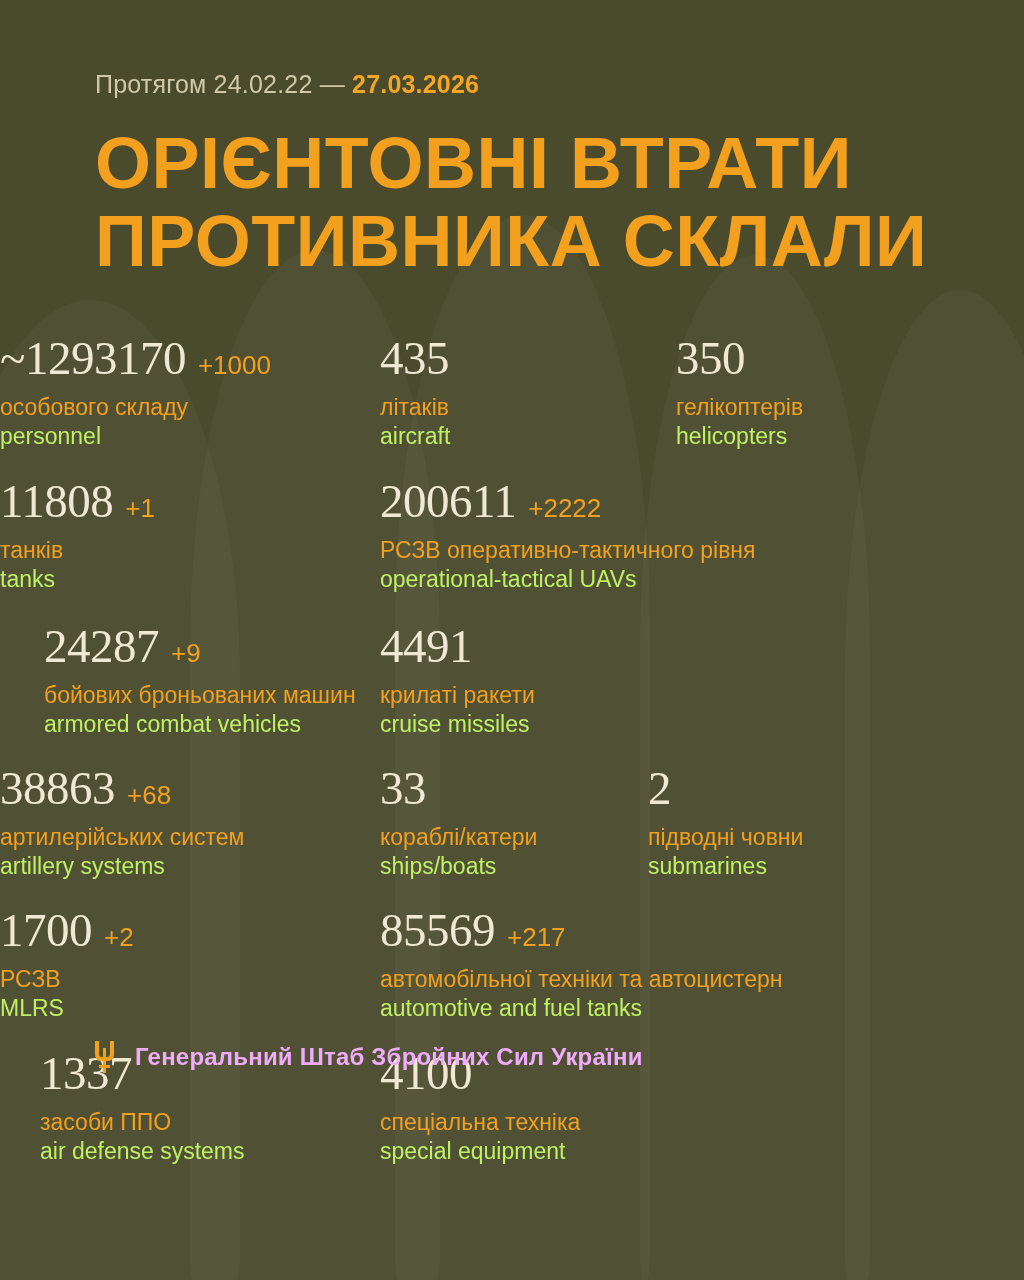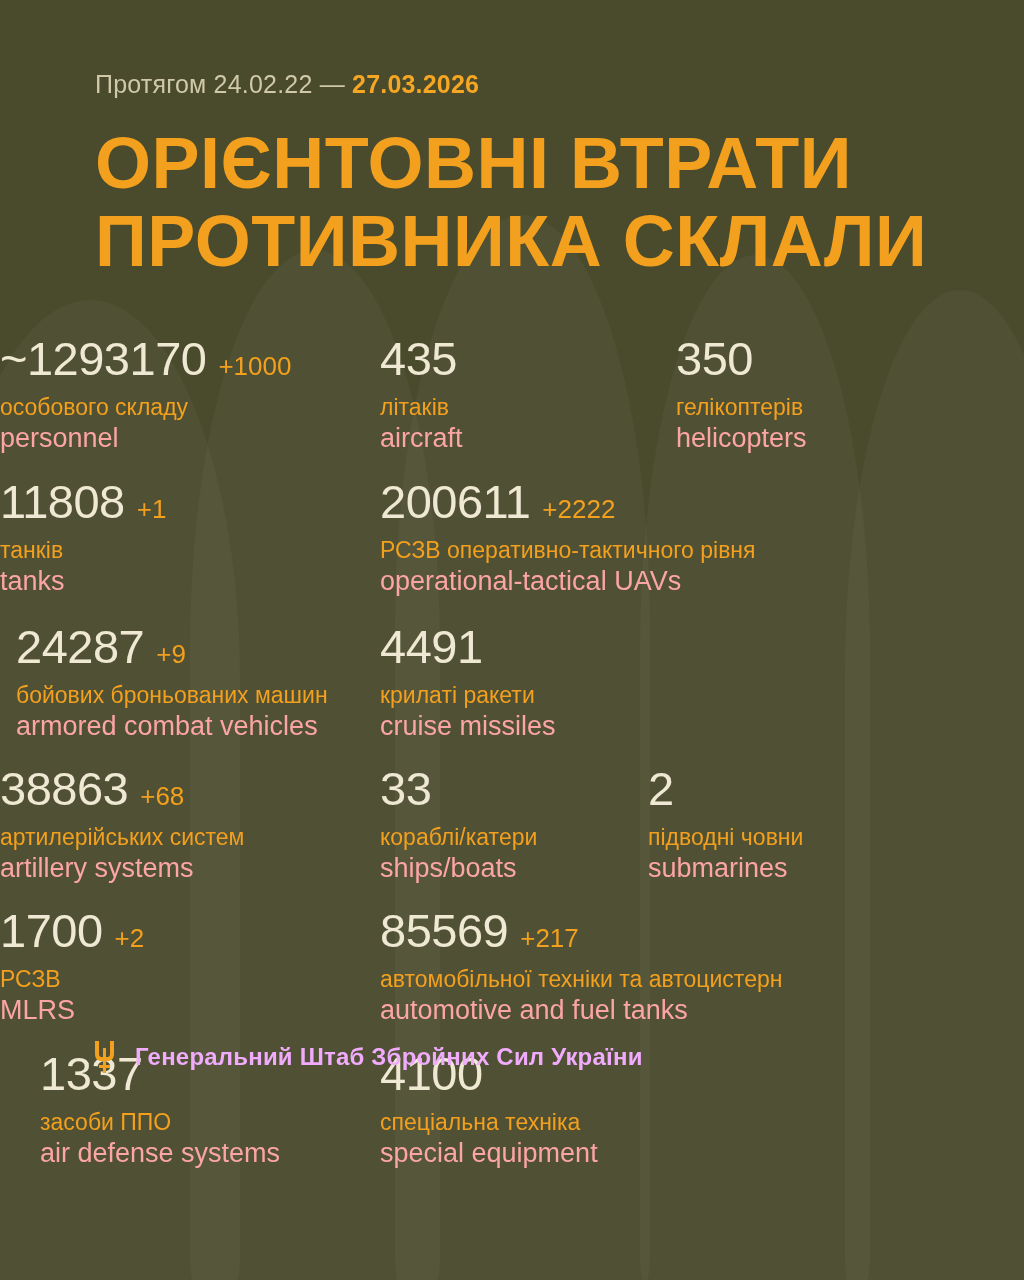--- a/index.html
+++ b/index.html
@@ -79,39 +79,40 @@
     align-items: baseline;
     gap: 12px;
     white-space: nowrap;
   }
   .value {
     color: #efe9d4;
     font-size: 47px;
     font-weight: 500;
     letter-spacing: -0.5px;
     line-height: 1;
+    font-family: Liberation Serif, serif;
   }
   .delta {
     color: #f2a01d;
     font-size: 26px;
     font-weight: 500;
     line-height: 1;
   }
   .label-ua {
     margin-top: 12px;
     color: #f2a01d;
     font-size: 23px;
     font-weight: 500;
     line-height: 1.15;
     white-space: nowrap;
   }
   .label-en {
     margin-top: 3px;
-    color: #fca5a5;
-    font-size: 27px;
+    color: #bef264;
+    font-size: 23px;
     line-height: 1.15;
     white-space: nowrap;
   }
 
   .footer {
     position: absolute;
     left: 95px;
     bottom: 92px;
     display: flex;
     align-items: center;
@@ -195,21 +196,21 @@
 
     <div class="item" style="left:380px; top:143px;">
       <div class="value-row">
         <span class="value">200611</span>
         <span class="delta">+2222</span>
       </div>
       <div class="label-ua">РСЗВ оперативно-тактичного рівня</div>
       <div class="label-en">operational-tactical UAVs</div>
     </div>
 
-    <div class="item" style="left:16px; top:288px;">
+    <div class="item" style="left:0px; top:288px;padding-left:44px;">
       <div class="value-row">
         <span class="value">24287</span>
         <span class="delta">+9</span>
       </div>
       <div class="label-ua">бойових броньованих машин</div>
       <div class="label-en">armored combat vehicles</div>
     </div>
 
     <div class="item" style="left:380px; top:288px;">
       <div class="value-row">

